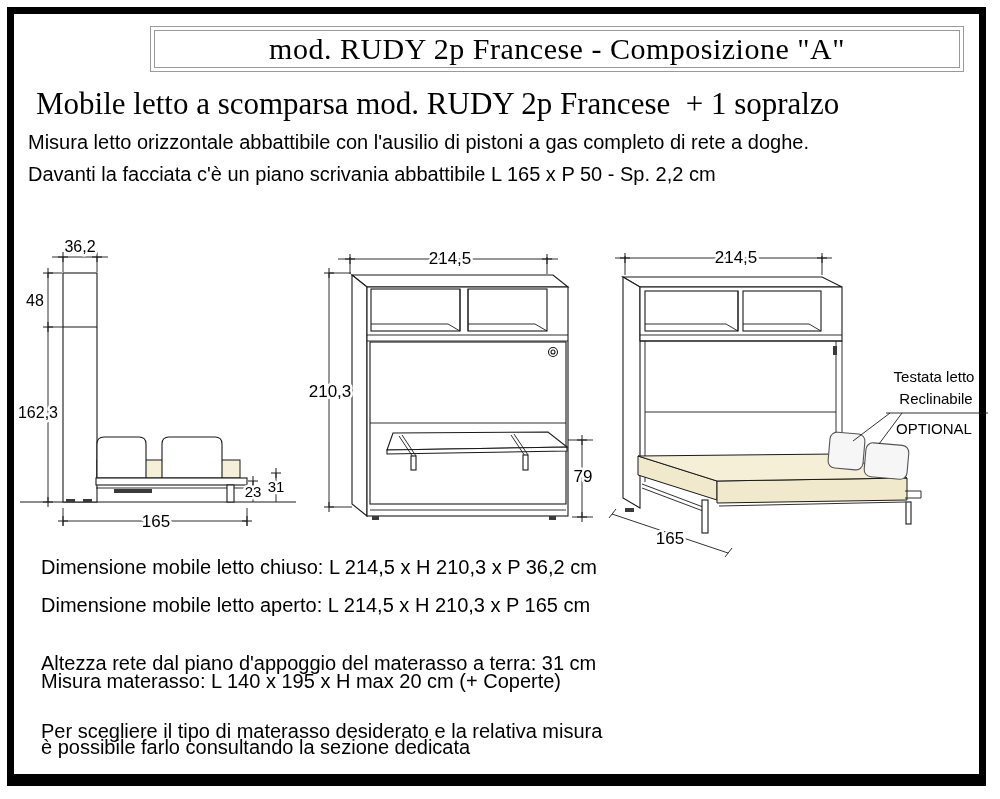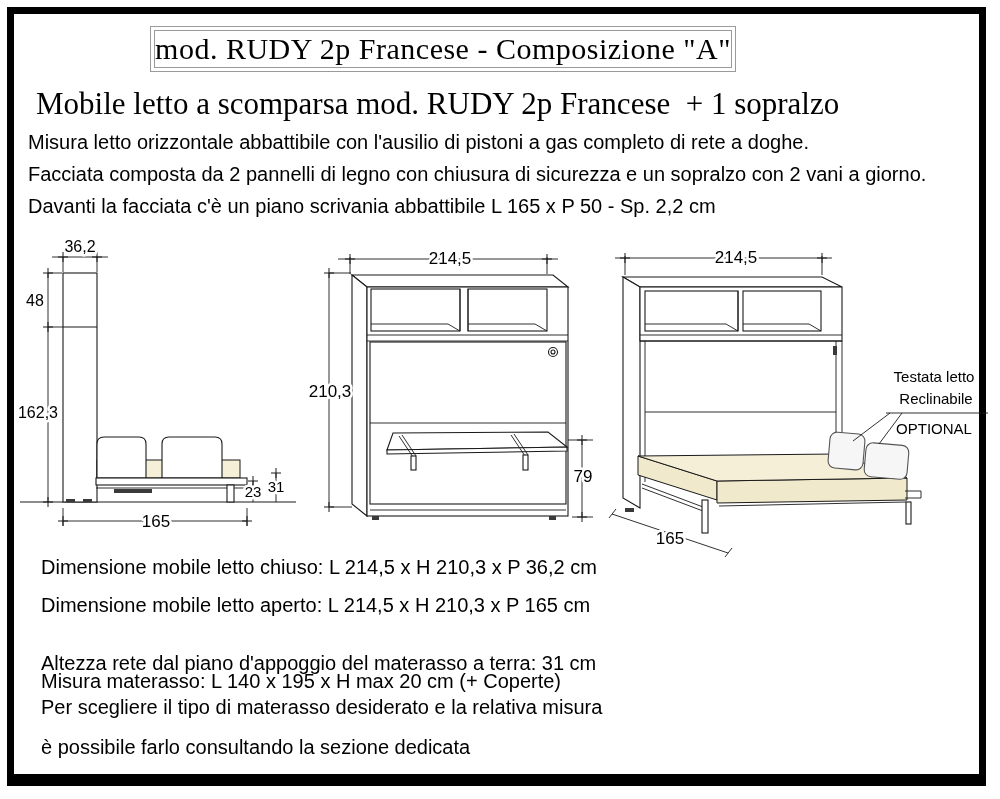--- a/index.html
+++ b/index.html
@@ -1,31 +1,31 @@
 <!DOCTYPE html>
 <html><head>
 <meta charset="utf-8">
 <style>
   html,body{margin:0;padding:0;background:#fff;}
   body{width:1000px;height:799px;position:relative;overflow:hidden;
        font-family:"Liberation Sans",sans-serif;color:#000;}
   .page-border{position:absolute;left:7px;top:7px;width:979px;height:779px;
        border:7px solid #000;border-bottom-width:12px;box-sizing:border-box;pointer-events:none;}
-  .title-box{position:absolute;left:150px;top:26px;width:586px;height:46px;
+  .title-box{position:absolute;left:150px;top:26px;width:814px;height:46px;
        border:1px solid #9a9a9a;padding:3px;box-sizing:border-box;background:#fff;}
   .title-inner{width:100%;height:100%;border:1px solid #9a9a9a;box-sizing:border-box;
        display:flex;align-items:center;justify-content:center;}
   .title-text{font-family:"Liberation Serif",serif;font-size:30px;letter-spacing:.5px;}
   .subtitle{position:absolute;left:32px;top:82px;width:950px;margin:4px;font-weight:normal;
        font-family:"Liberation Serif",serif;font-size:31px;white-space:nowrap;}
   .desc{position:absolute;left:28px;top:126px;width:960px;font-size:20px;line-height:32px;}
   .desc div{white-space:nowrap;}
   .drawings{position:absolute;left:0;top:230px;width:1000px;height:330px;}
   .specs div{position:absolute;left:41px;font-size:20px;white-space:nowrap;}
-  .sp0{top:556px}.sp1{top:594px}.sp2{top:652px}.sp3{top:670px}.sp4{top:696px}.sp5{top:736px}
+  .sp0{top:556px}.sp1{top:594px}.sp2{top:652px}.sp3{top:670px}.sp4{top:720px}.sp5{top:736px}
   svg{overflow:visible;}
   svg text{font-family:"Liberation Sans",sans-serif;fill:#000;font-size:16px;}
   text.dim{text-anchor:middle;paint-order:stroke;stroke:#fff;stroke-width:5px;stroke-linejoin:round;}
   text.big{font-size:17px;}
   text.small{font-size:15px;}
   .ln{stroke:#1a1a1a;stroke-width:1.1;fill:none;}
   .thin{stroke:#1a1a1a;stroke-width:0.9;fill:none;}
   .wh{fill:#fff;stroke:#1a1a1a;stroke-width:1.1;}
   .dark{fill:#3a3a3a;stroke:none;}
 </style>
@@ -37,21 +37,20 @@
 <div class="title-box">
   <div class="title-inner">
     <span class="title-text">mod. RUDY 2p Francese - Composizione "A"</span>
   </div>
 </div>
 
 <h1 class="subtitle">Mobile letto a scomparsa mod. RUDY 2p Francese &nbsp;+ 1 sopralzo</h1>
 
 <div class="desc">
   <div>Misura letto orizzontale abbattibile con l'ausilio di pistoni a gas completo di rete a doghe.</div>
-  <div>Facciata composta da 2 pannelli di legno con chiusura di sicurezza e un sopralzo con 2 vani a giorno.</div>
   <div>Davanti la facciata c'è un piano scrivania abbattibile L 165 x P 50 - Sp. 2,2 cm</div>
 </div>
 
 <svg class="drawings" viewBox="0 0 1000 330" width="1000" height="330">
   <defs>
     <path id="tk" d="M-5 0 H5 M0 -5 V5" stroke="#1a1a1a" stroke-width="1"></path>
   </defs>
 
   <g>
     <line class="ln" x1="20" y1="272" x2="296" y2="272"></line>

